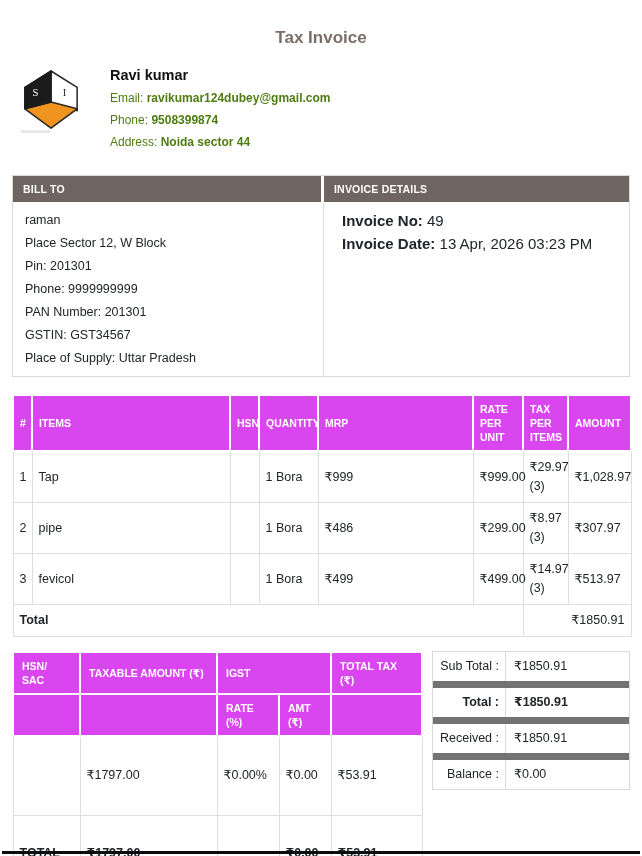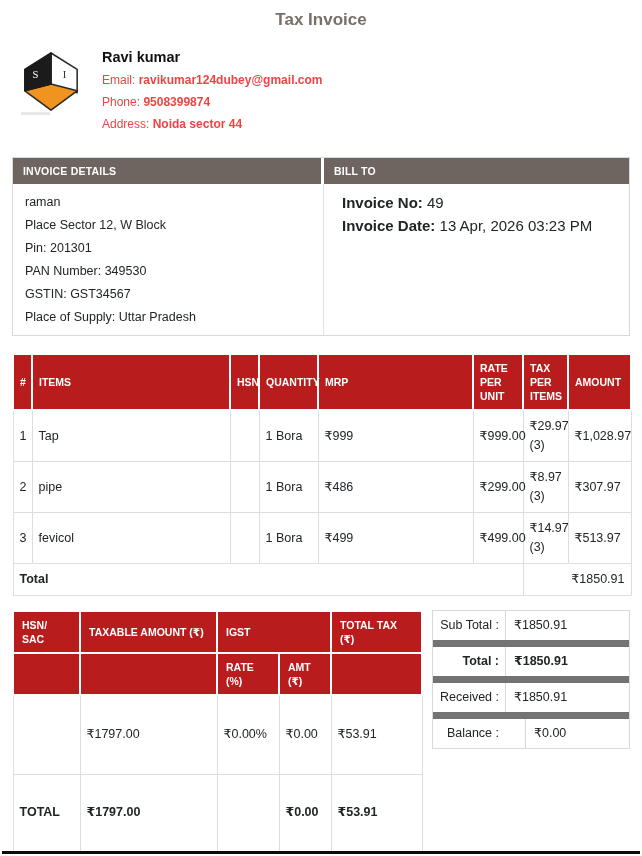--- a/index.html
+++ b/index.html
@@ -5,64 +5,64 @@
   * { margin:0; padding:0; box-sizing:border-box; }
   html,body { background:#ffffff; }
   body {
     width:642px; height:856px; position:relative; overflow:hidden;
     font-family:"Liberation Sans","DejaVu Sans",sans-serif;
     color:#212529; font-size:12.5px;
   }
   .page { padding:0 12px; }
 
   
-  .title { text-align:center; padding-top:10px; font-size:17px; font-weight:bold; color:#7a6e67; }
+  .title { text-align:center; padding-top:28px; font-size:17px; font-weight:bold; color:#7a6e67; }
 
   
   .company { display:flex; margin:19px 8px 0; }
   .logo-wrap { width:62px; }
-  .company-info { margin-left:20px; }
+  .company-info { margin-left:28px; }
   .company-name { font-size:14.5px; font-weight:bold; color:#111; }
-  .company-line { font-size:12px; margin-top:8px; color:#ef4444; }
+  .company-line { font-size:12px; margin-top:8px; color:#4d7c0f; }
   .company-line .val { font-weight:bold; }
 
   
   .billto { margin-top:26px; border:1px solid #d9d9d9; }
   .billto-head { display:grid; grid-template-columns:311px 1fr; }
   .bar { background:#6e6560; color:#fff; font-size:10.5px; font-weight:bold; letter-spacing:.2px; padding:7px 10px 7px 10px; }
   .billto-head .bar:first-child { border-right:3px solid #fff; }
   .billto-body { display:grid; grid-template-columns:311px 1fr;gap:6px; }
   .billto-left { padding:7px 12px 6px; border-right:1px solid #e2e2e2; }
   .billto-left div { line-height:23px; font-size:12.5px; }
   .billto-right { padding:7px 12px 6px; }
   .billto-right div { line-height:23px; font-size:15px; }
   .billto-right .lbl { font-weight:bold; }
 
   
   table { border-collapse:collapse; table-layout:fixed; width:618px; }
   .items { margin-top:17px; }
-  th { background:#b91c1c; color:#fff; font-size:10.5px; font-weight:bold; text-align:left;
+  th { background:#d946ef; color:#fff; font-size:10.5px; font-weight:bold; text-align:left;
        padding:6px 6px; border:2px solid #fff; vertical-align:middle; line-height:14px; }
   td { border:1px solid #dcdfe2; font-size:12.5px; padding:6px 6px; vertical-align:middle; background:#fff; line-height:19px; }
   .items td { height:45px; }
   .items .row-total td { height:26px; }
   .ta-r { text-align:right; }
   .b { font-weight:bold; }
 
   
   .bottom { display:flex; margin-top:14px; align-items:flex-start; }
   .taxtbl { width:409px; }
   .taxtbl th { padding:6px 8px; }
   .taxtbl .h2 th { height:25px;margin-top:7px; }
   .taxtbl .data td { height:79px; }
   .taxtbl .total td { height:77px; }
 
   .summary { width:200px; margin-left:9px; border:1px solid #d9d9d9; }
   .sum-row { display:grid; grid-template-columns:72px 1fr; border-bottom:7px solid #737373; }
-  .sum-row:last-child { border-bottom:none;gap:20px; }
+  .sum-row:last-child { border-bottom:none; }
   .sum-label { text-align:right; padding:5px 6px 5px 2px; font-size:12.5px; line-height:19px; }
   .sum-value { border-left:1px solid #d9d9d9; padding:5px 8px; font-size:12.5px; line-height:19px; }
 
   .bottom-line { position:absolute; left:2px; right:2px; top:851px; height:3px; background:#0b0b0b; }
 
   svg text { font-family:"Liberation Serif","DejaVu Serif",serif; }
 </style>
 </head>
 <body>
 
@@ -94,29 +94,30 @@
       </div>
       <div class="company-line">
         <span>Address:</span>
         <span class="val">Noida sector 44</span>
       </div>
     </div>
   </div>
 
   <div class="billto">
     <div class="billto-head">
+      <div class="bar">BILL TO</div>
       <div class="bar">INVOICE DETAILS</div>
-      <div class="bar">BILL TO</div>
     </div>
     <div class="billto-body">
       <div class="billto-left">
         <div>raman</div>
         <div>Place Sector 12, W Block</div>
         <div>Pin: 201301</div>
-        <div>PAN Number: 349530</div>
+        <div>Phone: 9999999999</div>
+        <div>PAN Number: 201301</div>
         <div>GSTIN: GST34567</div>
         <div>Place of Supply: Uttar Pradesh</div>
       </div>
       <div class="billto-right">
         <div>
           <span class="lbl">Invoice No:</span>
           <span>49</span>
         </div>
         <div>
           <span class="lbl">Invoice Date:</span>

